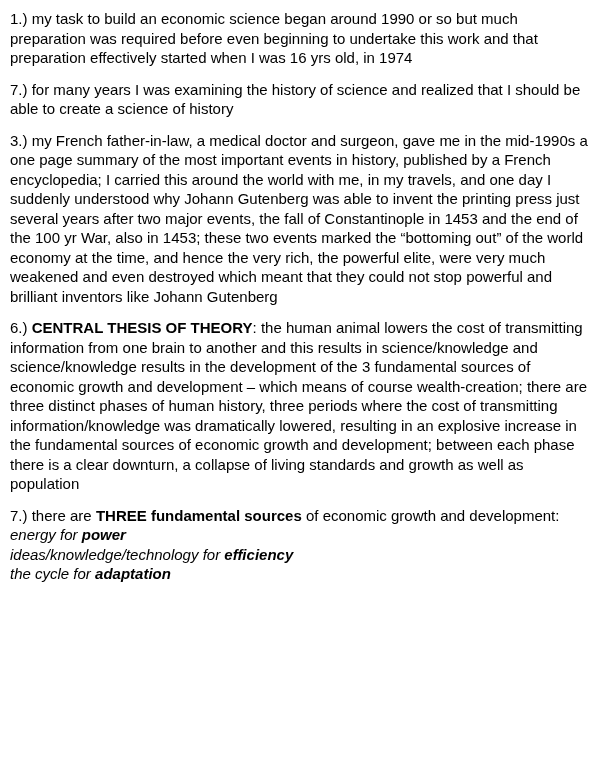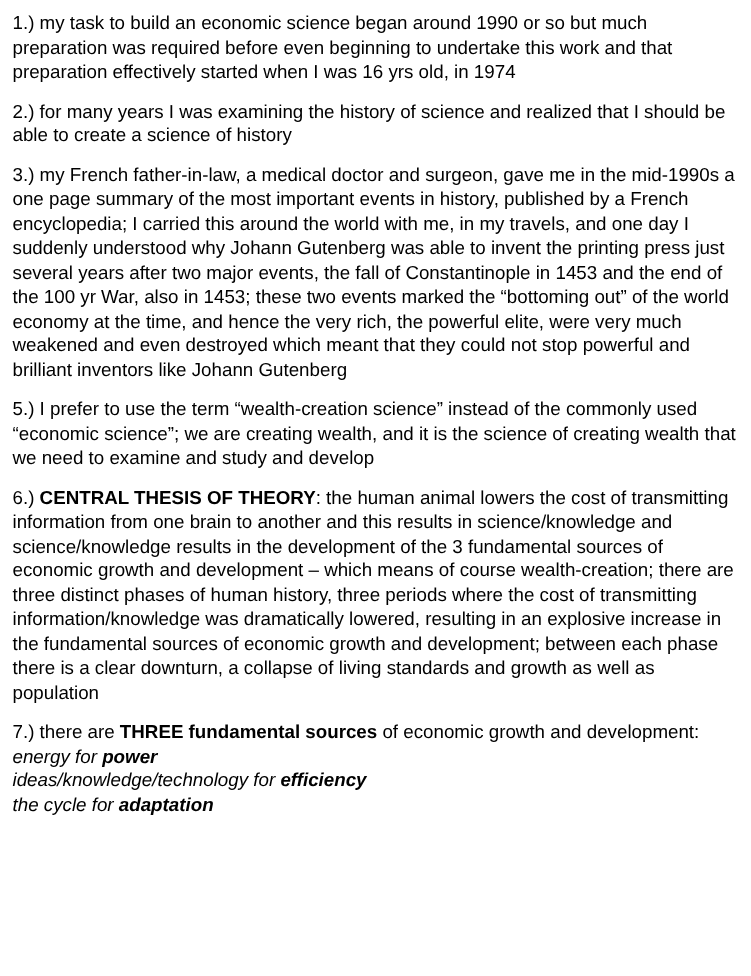--- a/index.html
+++ b/index.html
@@ -35,18 +35,17 @@
     font-size: 0.58em;
     vertical-align: super;
     line-height: 0;
   }
 </style>
 </head>
 <body>
 
 <main class="doc" id="doc">
     <p><span>1.) my task to build an economic science began around 1990 or so but much preparation was required before even beginning to undertake this work and that preparation effectively started when I was 16 yrs old, in 1974</span></p>
-    <p><span>2.) for many years I was examining the history of science and realized that I should be able to create a science of history</span></p>
+    <p><span>7.) for many years I was examining the history of science and realized that I should be able to create a science of history</span></p>
     <p><span>3.) my French father-in-law, a medical doctor and surgeon, gave me in the mid-1990s a one page summary of the most important events in history, published by a French encyclopedia; I carried this around the world with me, in my travels, and one day I suddenly understood why Johann Gutenberg was able to invent the printing press just several years after two major events, the fall of Constantinople in 1453 and the end of the 100 yr War, also in 1453; these two events marked the “bottoming out” of the world economy at the time, and hence the very rich, the powerful elite, were very much weakened and even destroyed which meant that they could not stop powerful and brilliant inventors like Johann Gutenberg</span></p>
-    <p><span>5.) I prefer to use the term “wealth-creation science” instead of the commonly used “economic science”; we are creating wealth, and it is the science of creating wealth that we need to examine and study and develop</span></p>
     <p><span>6.) </span><span class="seg-bold">CENTRAL THESIS OF THEORY</span><span>: the human animal lowers the cost of transmitting information from one brain to another and this results in science/knowledge and science/knowledge results in the development of the 3 fundamental sources of economic growth and development – which means of course wealth-creation; there are three distinct phases of human history, three periods where the cost of transmitting information/knowledge was dramatically lowered, resulting in an explosive increase in the fundamental sources of economic growth and development; between each phase there is a clear downturn, a collapse of living standards and growth as well as population</span></p>
     <p><span>7.) there are </span><span class="seg-bold">THREE fundamental sources</span><span> of economic growth and development:</span><br><span class="seg-italic">energy for </span><span class="seg-bold seg-italic">power</span><br><span class="seg-italic">ideas/knowledge/technology for </span><span class="seg-bold seg-italic">efficiency</span><br><span class="seg-italic">the cycle for </span><span class="seg-bold seg-italic">adaptation</span></p>
   </main>
 
 </body></html>

